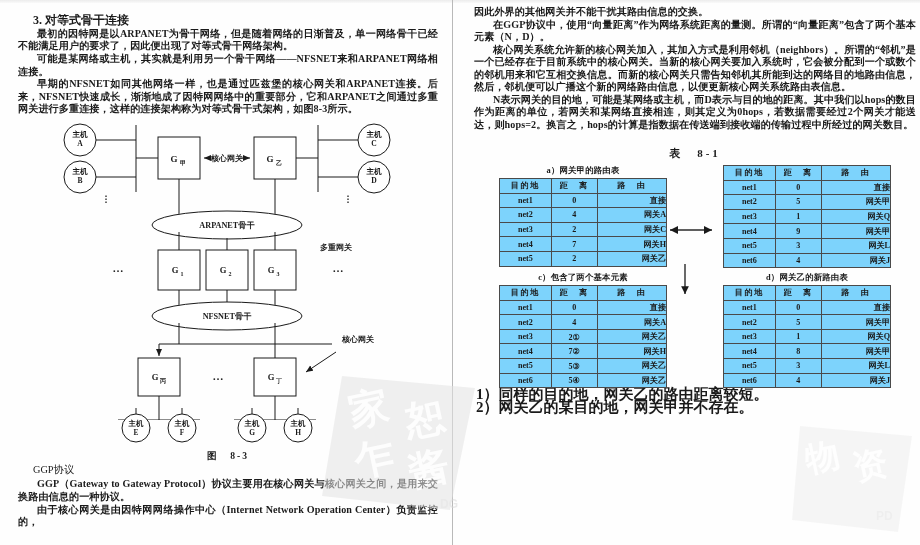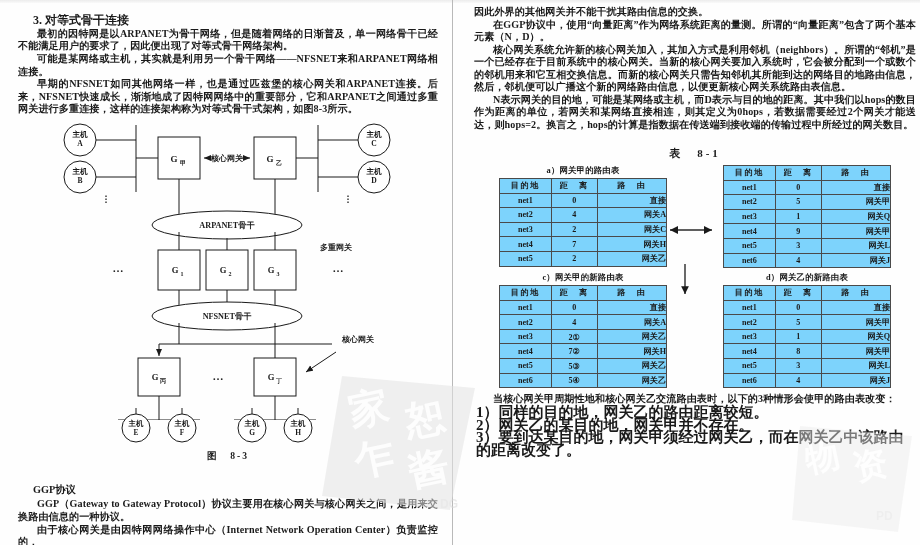--- a/index.html
+++ b/index.html
@@ -43,21 +43,21 @@
   }
   p.ind{text-indent:19px;}
   h4{
     margin:8px 0 1px 0;
     font-size:12px;
     line-height:13px;
     font-weight:bold;
     text-indent:15px;
   }
   .sub-head{
-    font-size:10.3px;font-weight:bold;margin:20px 0 1px 0;text-indent:15px;
+    font-size:10.3px;font-weight:normal;margin:0 0 1px 0;text-indent:15px;
   }
 
   
   .figure{
     position:relative;
     width:418px;height:318px;
     margin:5px 0 16px 0;
   }
   .figure svg{display:block;}
   .figcap{
@@ -408,21 +408,21 @@
               <tr>
                 <td>net6</td>
                 <td>4</td>
                 <td>网关J</td>
               </tr>
             </tbody>
           </table>
         </div>
 
         <div class="cell">
-          <div class="tbl-caption">c）网关甲的新路由表</div>
+          <div class="tbl-caption">c）包含了两个基本元素</div>
           <table class="rt">
             <tbody>
               <tr>
                 <th>目的地</th>
                 <th>距　离</th>
                 <th>路　由</th>
               </tr>
               <tr>
                 <td>net1</td>
                 <td>0</td>
@@ -496,25 +496,23 @@
                 <td>4</td>
                 <td>网关J</td>
               </tr>
             </tbody>
           </table>
         </div>
 
       </div>
     </div>
 
-    <p style="margin-top:5px;" class="ind">当核心网关甲周期性地和核心网关乙交流路由表时，以下的3种情形会使甲的路由表改变：</p>
     <ol class="numlist">
       <li>1）同样的目的地，网关乙的路由距离较短。</li>
       <li>2）网关乙的某目的地，网关甲并不存在。</li>
-      <li>3）要到达某目的地，网关甲须经过网关乙，而在网关乙中该路由的距离改变了。</li>
     </ol>
   </div>
 </div>
 
 <svg class="watermark" viewBox="0 0 185 150">
   <g fill="#e4e4e4">
     <path d="M42,8 L175,20 L150,142 L22,128 Z"></path>
   </g>
   <g fill="#ffffff" font-family="Liberation Serif, serif" font-weight="bold" font-size="40" opacity="0.95">
     <text x="52" y="58" transform="rotate(-12 52 58)">家</text>

